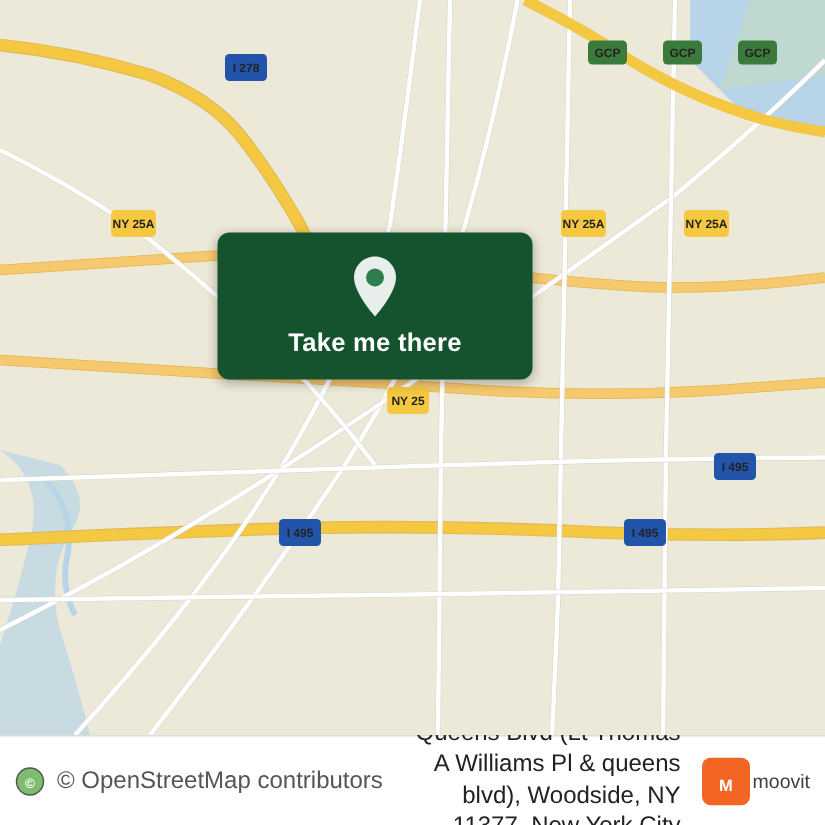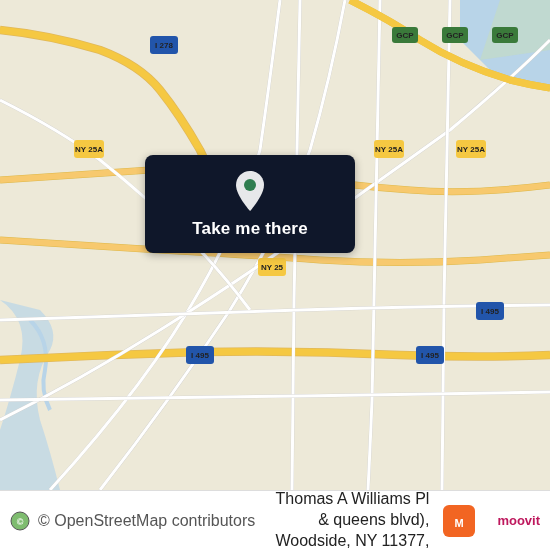--- a/index.html
+++ b/index.html
@@ -32,21 +32,21 @@
       width: 100%;
       height: 100%;
     }
 
     
     #cta-overlay {
       position: absolute;
       top: 155px;
       left: 145px;
       width: 210px;
-      background: #0f172a;
+      background: #14532d;
       border-radius: 8px;
       padding: 14px 18px;
       display: flex;
       flex-direction: column;
       align-items: center;
       cursor: pointer;
       box-shadow: 0 2px 8px rgba(0,0,0,0.3);
     }
 
     #pin-icon {
@@ -103,23 +103,22 @@
       gap: 2px;
     }
 
     #moovit-icon {
       width: 32px;
       height: 32px;
     }
 
     #moovit-label {
       font-size: 13px;
-      font-weight: bold;
-      color: #be185d;
-      margin-left: 20px;
+      font-weight: normal;
+      color: #404040;
     }
 
     
     .road-major { stroke: #f7c96e; stroke-width: 6; fill: none; }
     .road-minor { stroke: #ffffff; stroke-width: 3; fill: none; }
     .road-border { stroke: #e0b85a; stroke-width: 8.5; fill: none; }
     .road-minor-border { stroke: #cccccc; stroke-width: 3.5; fill: none; }
     .road-major-border { stroke: #ddb84a; stroke-width: 7; fill: none; }
 
     .water { fill: #b8d4e8; }

